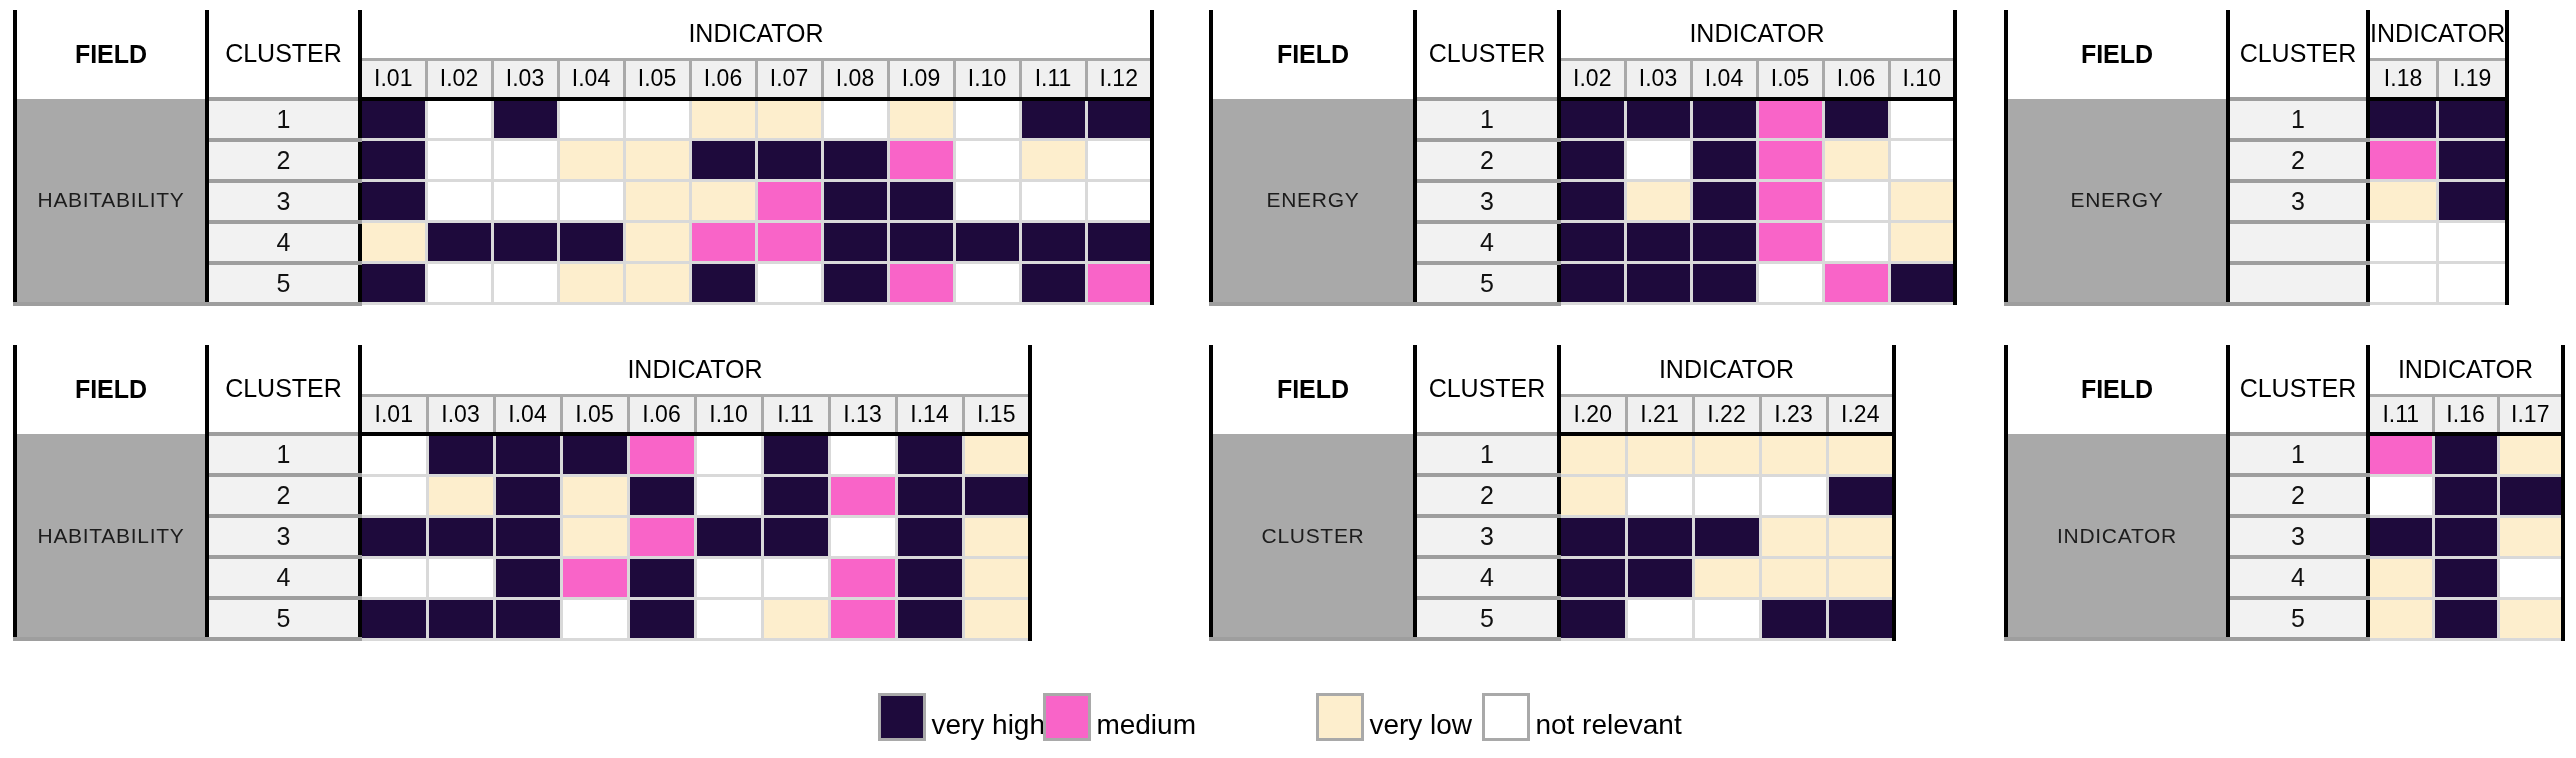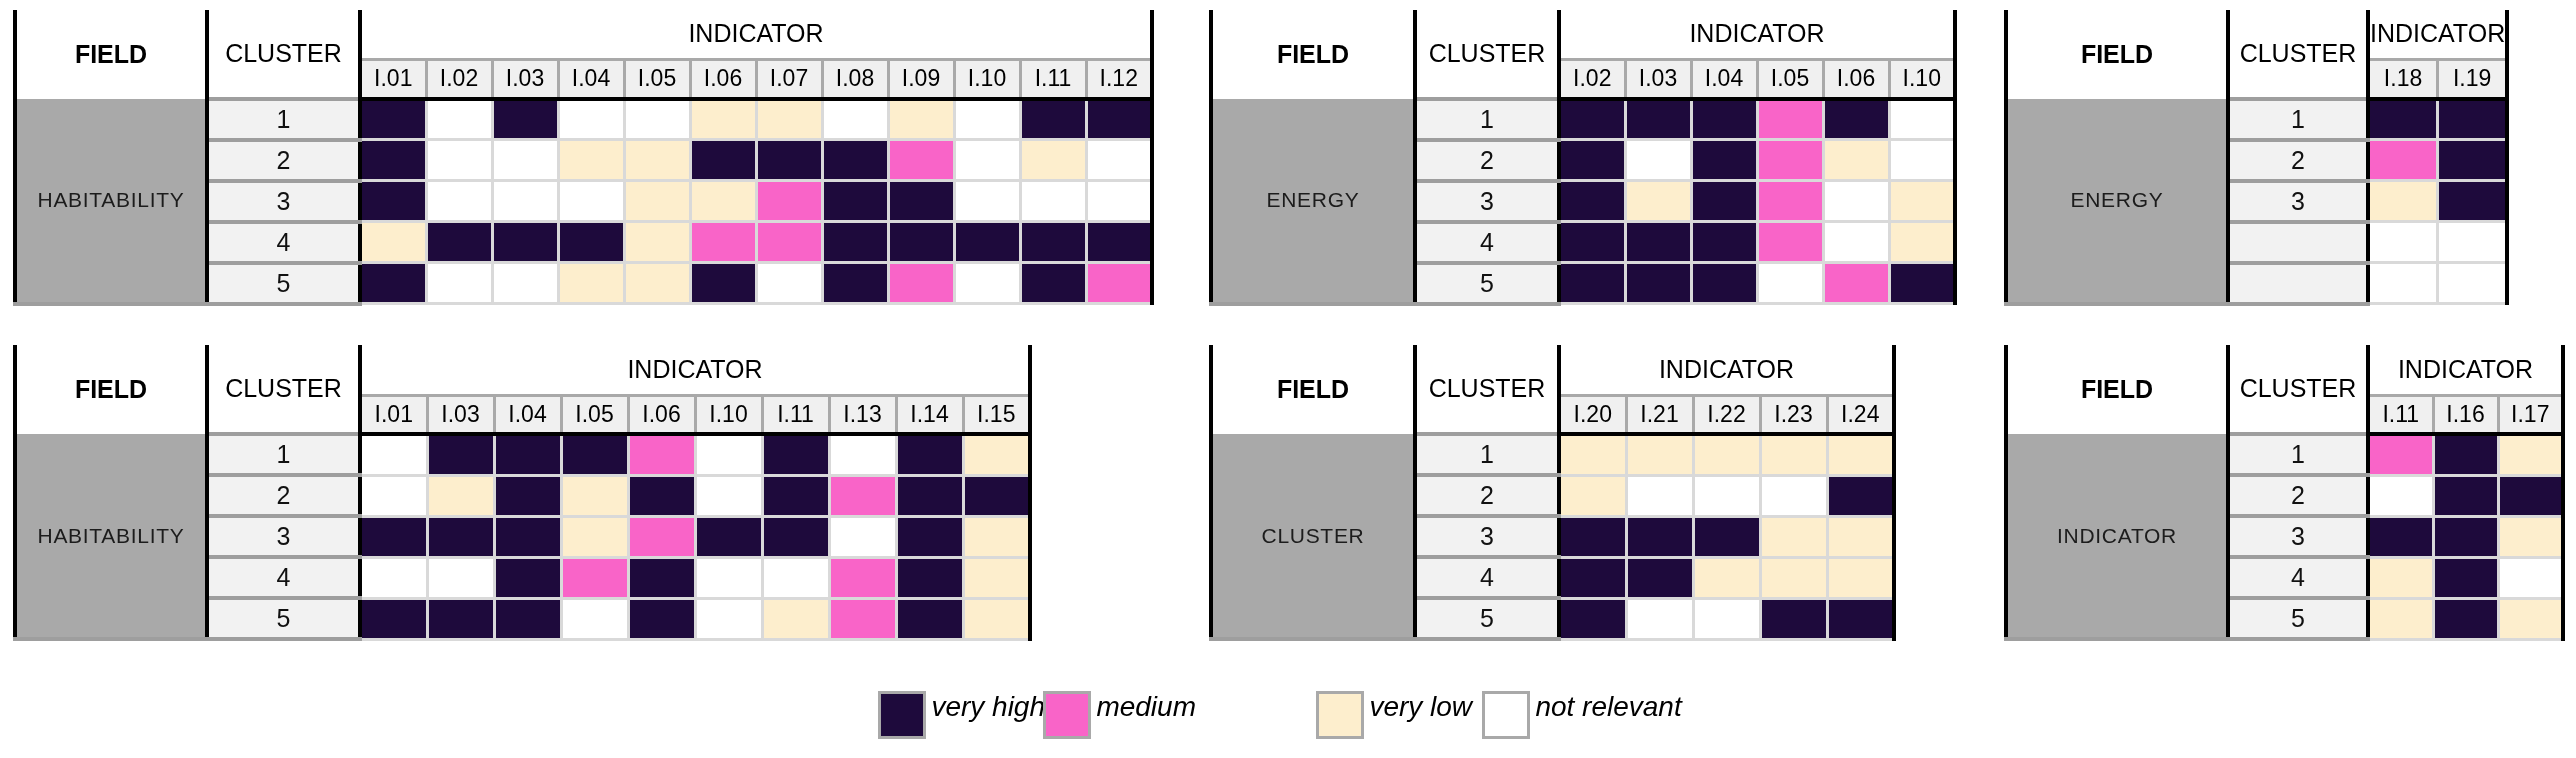--- a/index.html
+++ b/index.html
@@ -65,23 +65,22 @@
     font-size: 25px; font-weight: 400; color: #111;
   }
   td.v-cell {
     border: 3.4px solid #d9d9d9;
   }
   table.ftable tr > *:last-child { border-right: 4px solid #000; }
 
   .legend-item {
     position: absolute;
     display: flex;
-    align-items: flex-start;
+    align-items: flex-end;
     height: 50px;
-    font-style: italic;
   }
   .swatch {
     display: inline-block;
     width: 42px;
     height: 42px;
     border: 3.4px solid #a9a9a9;
     box-sizing: content-box;
   }
   .legend-label {
     font-size: 28px;

